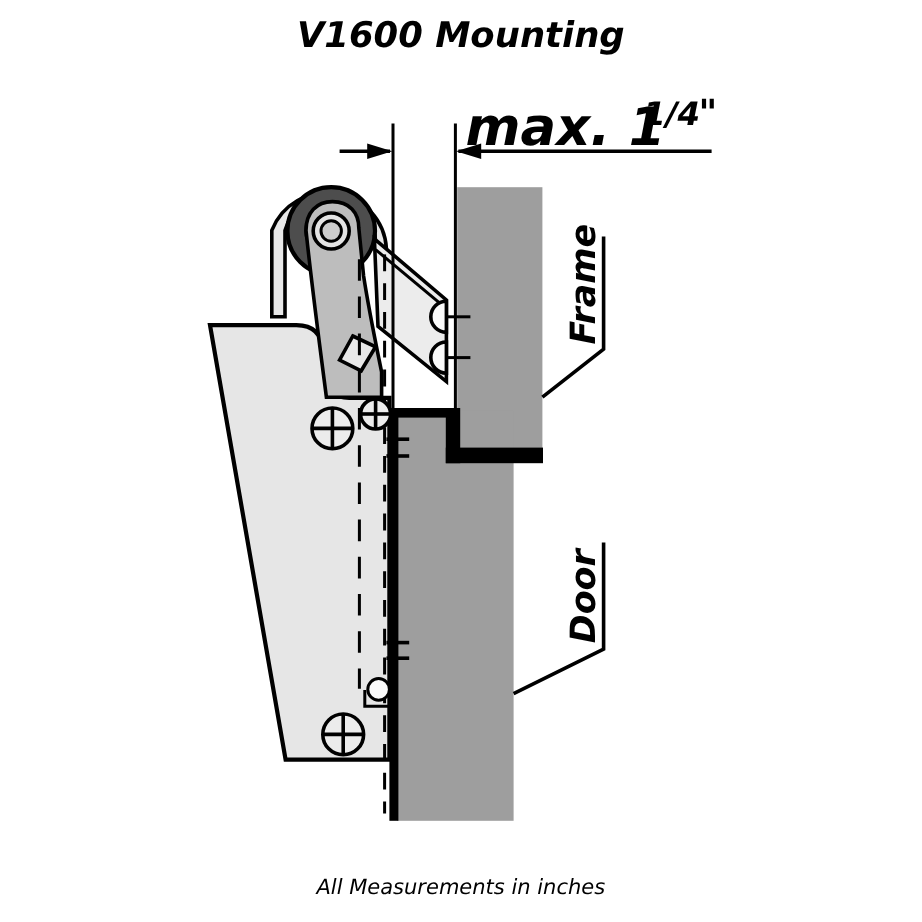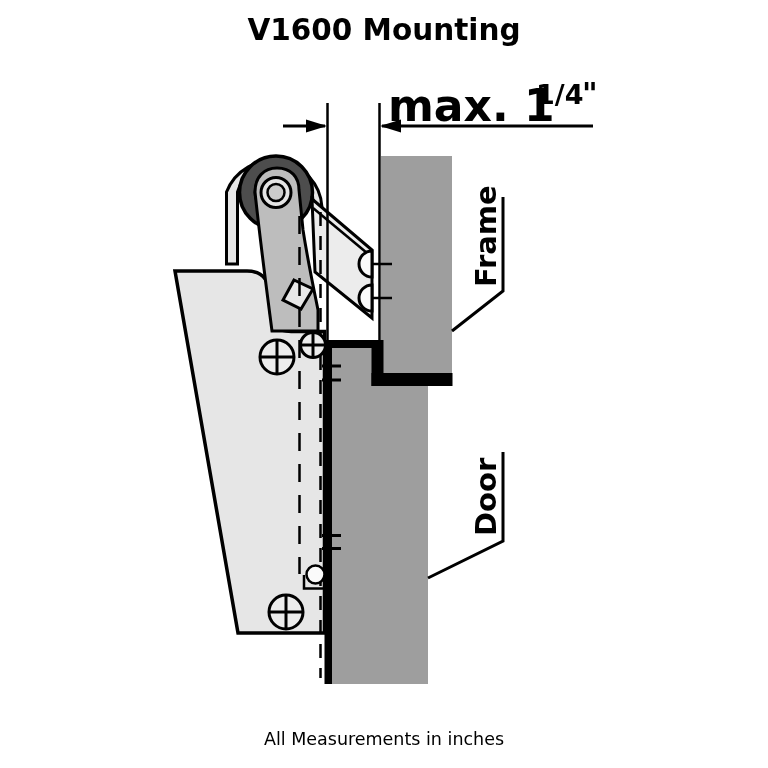--- a/index.html
+++ b/index.html
@@ -1,18 +1,18 @@
 <!DOCTYPE html>
 <html><head>
 <meta charset="utf-8">
 <style>
   html,body{margin:0;padding:0;background:#fff;}
   .stage{
     position:relative;width:644px;height:768px;background:#ffffff;
-    font-family:"DejaVu Sans", sans-serif;overflow:hidden;
+    font-family:"DejaVu Sans", sans-serif;overflow:hidden;font-style:italic;
   }
   svg{display:block;}
   .ln{stroke:#000;fill:none;}
   .s2{stroke-width:2.5;}
   .s3{stroke-width:3;}
   .s35{stroke-width:3.5;}
   .blk{fill:#000;stroke:none;}
   .shape{stroke:#000;}
   .dash1{stroke:#000;fill:none;stroke-width:2.5;stroke-dasharray:18 13;}
   .dash2{stroke:#000;fill:none;stroke-width:2.5;stroke-dasharray:14 10;}

